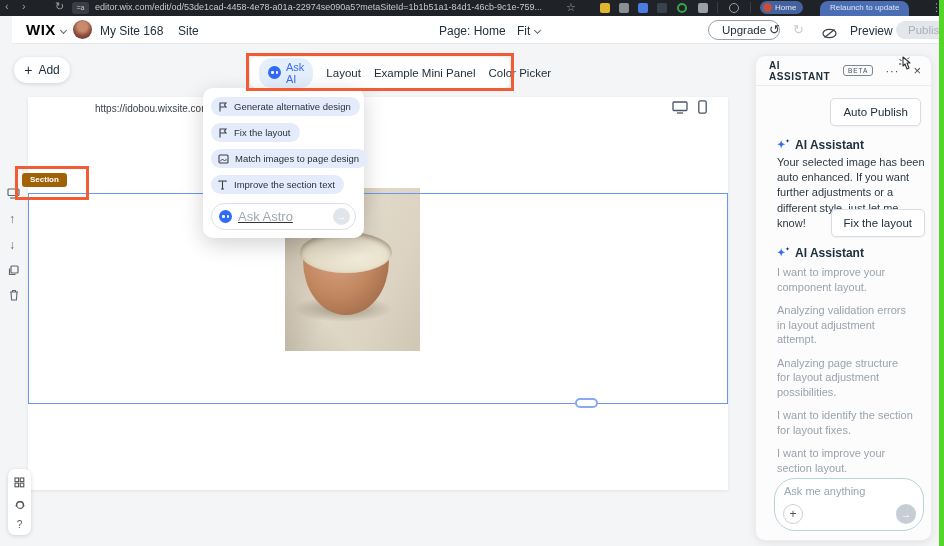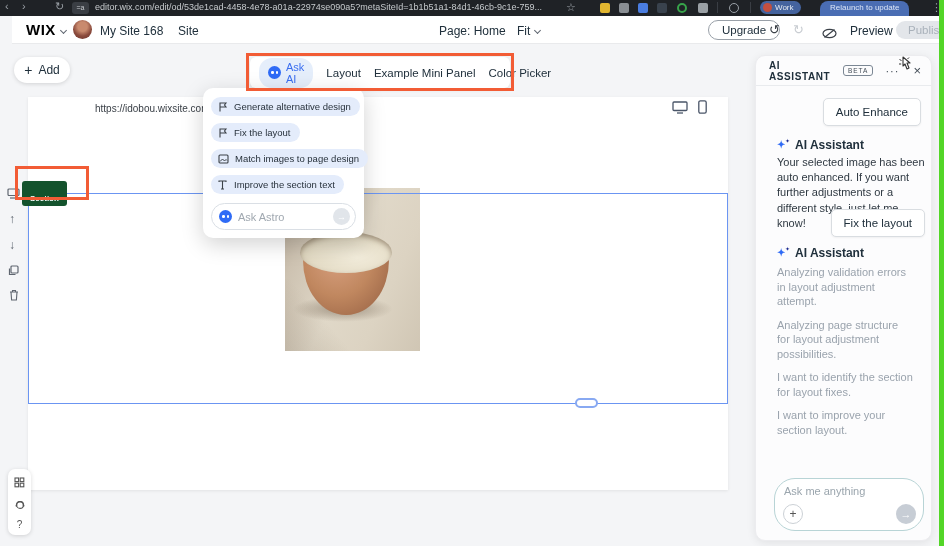--- a/index.html
+++ b/index.html
@@ -56,39 +56,39 @@
   .annot-toolbar { left:246px; top:53px; width:268px; height:38px; }
   .annot-section { left:15px; top:166px; width:74px; height:34px; z-index:6; }
 
   
   .canvas-page { position:absolute; left:28px; top:97px; width:700px; height:393px; background:#fff; box-shadow:0 1px 3px rgba(0,0,0,.08); z-index:1; }
   .page-url { position:absolute; left:67px; top:6px; font-size:10px; color:#3b4148; white-space:nowrap; }
   .connect-link { color:#8a4bf5; margin-left:6px; }
   .dev-icons { position:absolute; left:644px; top:3px; display:flex; gap:10px; align-items:center; }
 
   .section-box { position:absolute; left:0; top:96px; width:700px; height:211px; border:1.5px solid #6b95f2; z-index:2; }
-  .section-tag { position:absolute; left:-6px; top:84px; background:#14532d; color:#fff; font-size:8px; font-weight:bold; padding:13px 8px 3px; border-radius:3px; z-index:5; }
+  .section-tag { position:absolute; left:-6px; top:76px; background:#a16207; color:#fff; font-size:8px; font-weight:bold; padding:2px 8px 3px; border-radius:3px; z-index:5; }
   .stretch-handle { position:absolute; left:547px; top:301px; width:23px; height:10px; background:#fff; border:2px solid #88a9f2; border-radius:5px; z-index:3; }
 
   
   .bowl { position:absolute; left:257px; top:91px; width:135px; height:163px; overflow:hidden; background:linear-gradient(115deg,#b1a595 0%,#cdc2b1 20%,#e0d8c8 48%,#dcd3c2 72%,#d0c6b4 100%); }
   .bowl::before { content:''; position:absolute; left:-35%; top:52%; width:130%; height:80%; background:linear-gradient(60deg, rgba(110,96,80,.5), rgba(110,96,80,0) 55%); transform:rotate(-10deg); }
   .bowl-shadow { position:absolute; left:6%; top:66%; width:74%; height:16%; background:radial-gradient(ellipse, rgba(95,78,60,.5), rgba(95,78,60,0) 70%); }
   .bowl-outer { position:absolute; left:13%; top:32%; width:64%; height:46%; background:radial-gradient(ellipse at 40% 22%, #d9a181 0%, #c0875f 48%, #9c6647 88%); border-radius:48% 52% 50% 50% / 28% 28% 74% 74%; }
   .bowl-rim { position:absolute; left:11%; top:27%; width:68%; height:25%; border-radius:50%; background:radial-gradient(ellipse at 62% 62%, #f2ecdb 0%, #e4dcc6 55%, #ccc2a8 100%); box-shadow:inset 0 3px 5px rgba(105,85,65,.5); }
 
   
   .side-icon { position:absolute; color:#5f6670; font-size:12px; z-index:3; }
 
   
   .ask-menu { position:absolute; left:203px; top:88px; width:161px; background:#fff; border-radius:10px; box-shadow:0 6px 22px rgba(0,0,0,.18); padding:9px 8px 8px; display:flex; flex-direction:column; align-items:flex-start; gap:7px; z-index:10; }
   .menu-pill { display:inline-flex; align-items:center; gap:6px; background:#e4ecfb; border-radius:11px; padding:4px 9px 4px 7px; font-size:9.5px; color:#28323c; white-space:nowrap; }
   .menu-pill svg { flex:none; }
   .astro-input { width:100%; display:flex; align-items:center; gap:6px; border:1px solid #dadfe5; border-radius:14px; padding:4px 5px 4px 7px; margin-top:2px; }
-  .astro-input input { flex:1; min-width:0; border:none; outline:none; font-size:11px; color:#333; font-family:inherit; }
+  .astro-input input { flex:1; min-width:0; border:none; outline:none; font-size:13px; color:#333; font-family:inherit;text-decoration:underline; }
   .astro-input input::placeholder { color:#a0a8b0; }
   .send-sm { width:17px; height:17px; border-radius:50%; background:#e1e5ea; color:#fff; font-size:9px; display:flex; align-items:center; justify-content:center; flex:none; }
 
   
   .right-panel { position:absolute; left:755px; top:55px; width:177px; height:486px; background:#fcfcfd; border:1px solid #ececef; border-radius:10px; box-shadow:0 2px 10px rgba(0,0,0,.08); z-index:8; }
   .rp-header { position:absolute; left:0; top:0; right:0; height:30px; border-bottom:1px solid #e9ebee; display:flex; align-items:center; padding:0 10px 0 13px; gap:6px; }
   .rp-title { font-size:10px; font-weight:bold; letter-spacing:.6px; color:#20303c; }
   .beta-badge { border:1px solid #7b8794; border-radius:3px; font-size:6.5px; letter-spacing:1px; color:#434d57; padding:1px 4px; }
   .rp-header .spacer{flex:1;}
   .rp-more { font-size:11px; color:#434d57; letter-spacing:1px; }
@@ -133,21 +133,21 @@
     <div class="ext ext2"></div>
     <div class="ext ext3"></div>
     <div class="ext ext4"></div>
     <div class="ext ext5"></div>
     <div class="ext ext6"></div>
     <div class="b-sep" style="left:717px"></div>
     <div class="clock-icon"></div>
     <div class="b-sep" style="left:750px"></div>
     <div class="work-chip">
       <div class="dot"></div>
-      <b>Work</b>
+      <b>Home</b>
     </div>
     <div class="relaunch">Relaunch to update</div>
     <span class="b-dots">⋮</span>
   </div>
 
   <div class="topbar">
     <div class="wix-logo"><span>WIX</span><span class="chev"></span></div>
     <div class="avatar"></div>
     <span class="txt" style="left:88px">My Site 168</span>
     <span class="txt" style="left:166px">Site</span>
@@ -255,21 +255,21 @@
 
   <div class="right-panel">
     <div class="rp-header">
       <span class="rp-title">AI ASSISTANT</span>
       <span class="beta-badge">BETA</span>
       <span class="spacer"></span>
       <span class="rp-more">···</span>
       <span class="rp-close">×</span>
     </div>
 
-    <div class="rp-btn auto-enhance">Auto Enhance</div>
+    <div class="rp-btn auto-enhance">Auto Publish</div>
 
     <div class="aia-row" style="top:82px">
       <span class="sparkle">
           <i>✦</i>
           <b>✦</b>
         </span>
       <span>AI Assistant</span>
     </div>
     <div class="rp-msg">Your selected image has been auto enhanced. If you want further adjustments or a different style, just let me know!</div>
 
@@ -277,20 +277,21 @@
 
     <div class="aia-row" style="top:190px">
       <span class="sparkle">
           <i>✦</i>
           <b>✦</b>
         </span>
       <span>AI Assistant</span>
     </div>
 
     <div class="status-list">
+      <div class="status-item">I want to improve your component layout.</div>
       <div class="status-item">Analyzing validation errors in layout adjustment attempt.</div>
       <div class="status-item">Analyzing page structure for layout adjustment possibilities.</div>
       <div class="status-item">I want to identify the section for layout fixes.</div>
       <div class="status-item">I want to improve your section layout.</div>
     </div>
 
     <div class="rp-input">
       <input type="text" placeholder="Ask me anything" style="">
       <div class="plus-circle">+</div>
       <div class="send-circle">→</div>

